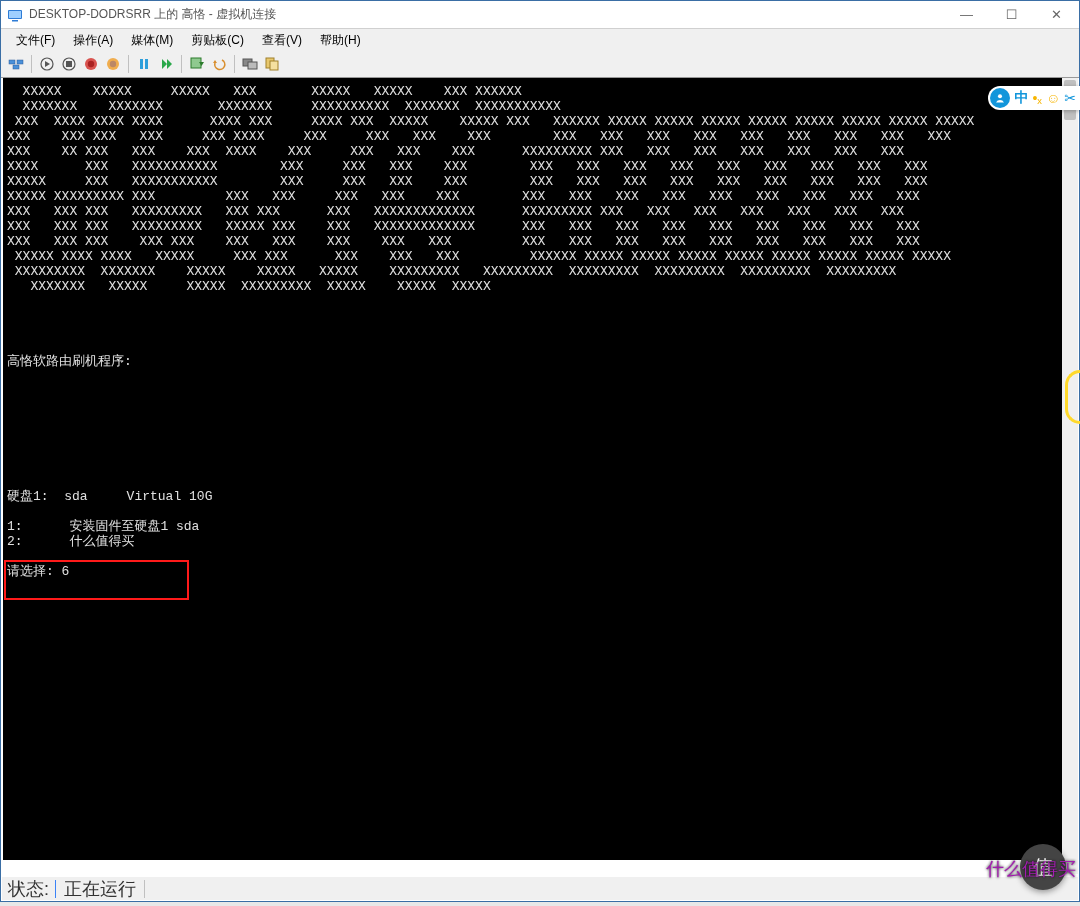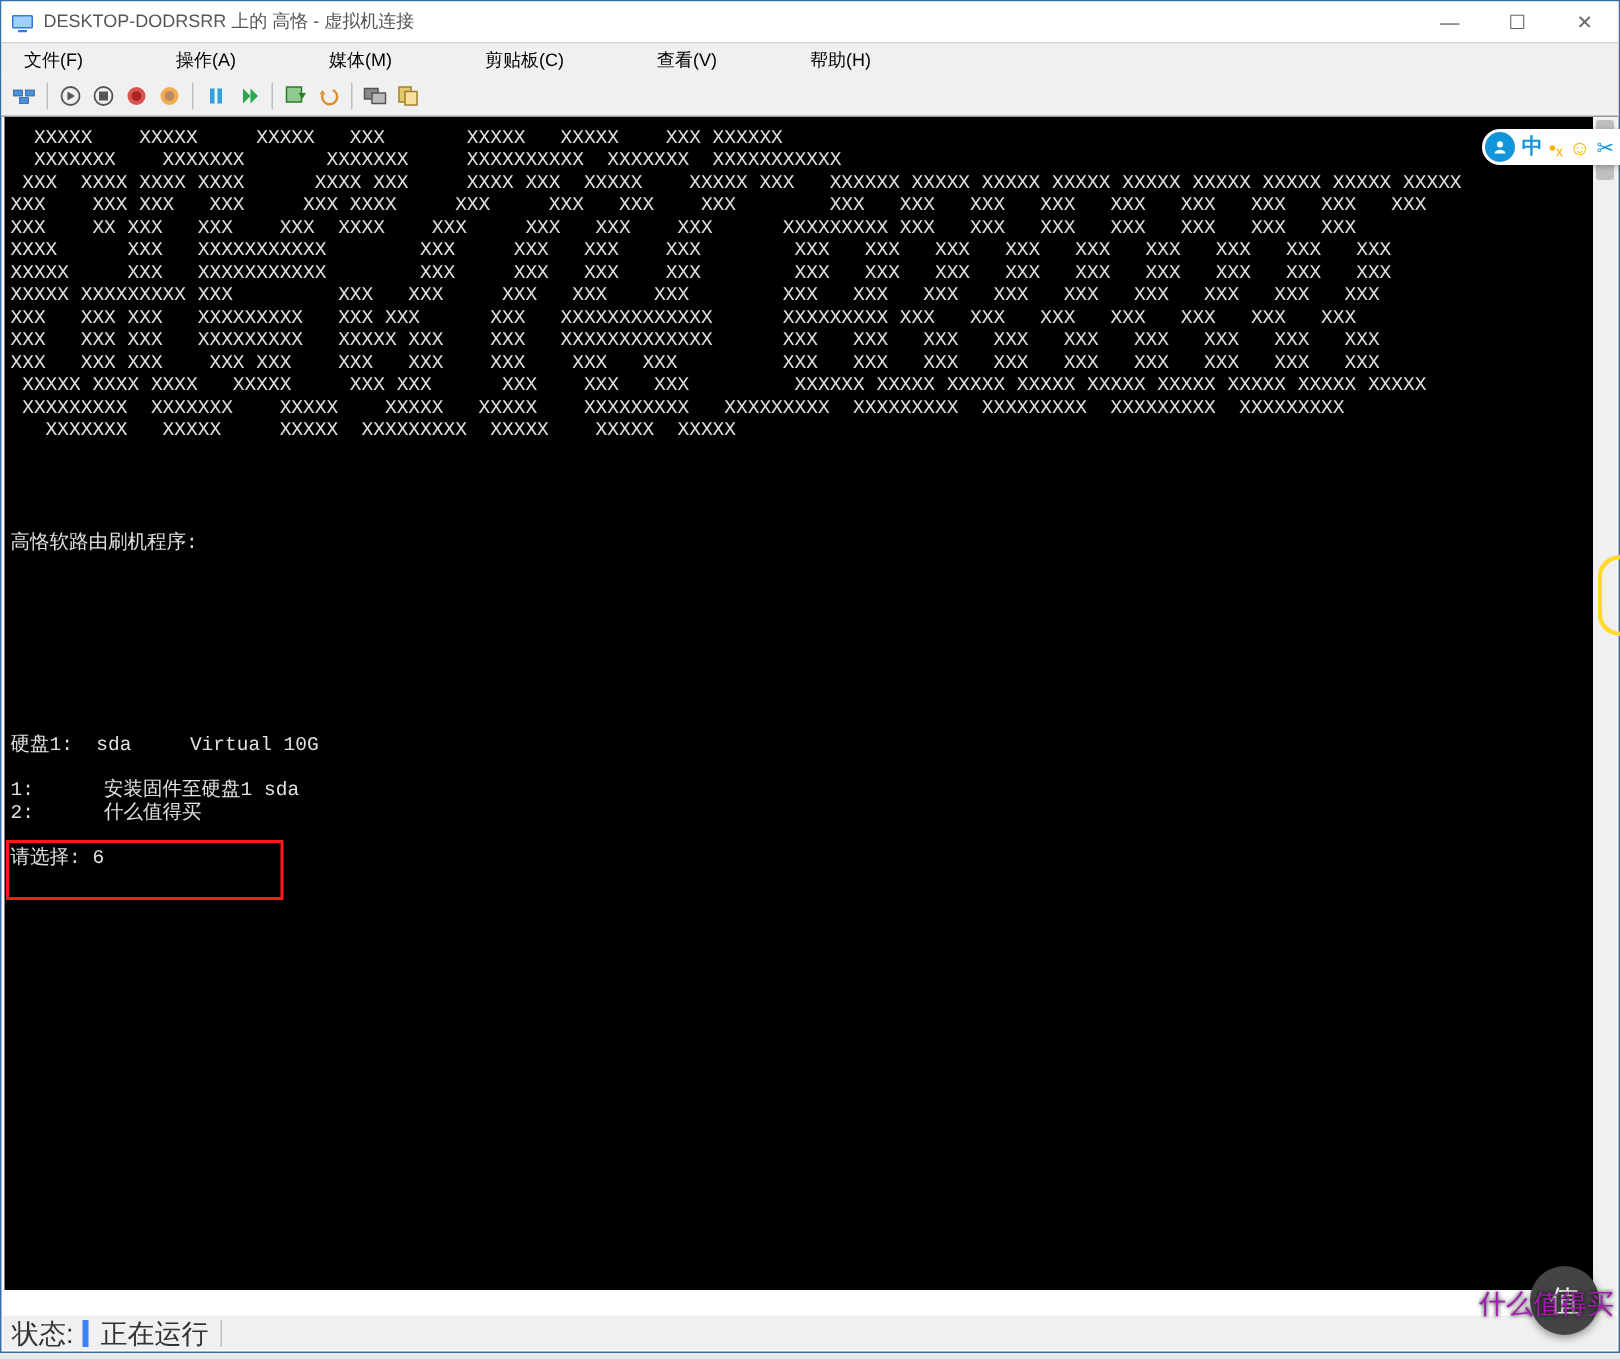--- a/index.html
+++ b/index.html
@@ -3,32 +3,32 @@
 <meta charset="utf-8">
 <style>
   html,body{margin:0;padding:0;width:1080px;height:906px;background:#e8e8e8;font-family:"Microsoft YaHei",SimSun,Arial,sans-serif;overflow:hidden;position:relative;}
   .window{position:absolute;left:0;top:0;width:1078px;height:900px;background:#fff;border:1px solid #3a6ea5;}
   .titlebar{height:27px;background:#fff;display:flex;align-items:center;color:#555;font-size:12px;border-bottom:1px solid #d0d0d0;}
   .title-icon{width:16px;height:16px;margin:0 6px;display:flex;align-items:center;justify-content:center;}
   .title-icon svg{width:16px;height:16px;}
   .title-text{flex:1}
   .win-btns{display:flex;height:100%;}
   .win-btn{width:45px;height:100%;display:flex;align-items:center;justify-content:center;color:#666;font-size:13px;cursor:pointer;}
-  .menubar{height:22px;background:#f0f0f0;display:flex;align-items:center;font-size:12px;color:#000;padding-left:6px;gap:44px;}
+  .menubar{height:22px;background:#f0f0f0;display:flex;align-items:center;font-size:12px;color:#000;padding-left:6px;}
   .menu-item{padding:2px 9px;cursor:pointer;}
   .toolbar{height:26px;background:#f0f0f0;display:flex;align-items:center;padding:0 6px;gap:4px;border-bottom:1px solid #999;}
   .tool-sep{width:1px;height:18px;background:#c0c0c0;margin:0 2px;}
   .tool-btn{width:18px;height:18px;display:flex;align-items:center;justify-content:center;cursor:pointer;border-radius:2px;}
   .tool-btn svg{width:16px;height:16px;}
   .vm-area{position:absolute;left:1px;top:77px;right:1px;bottom:27px;background:#fff;}
   .console{position:absolute;left:1px;top:0;width:1060px;height:782px;background:#000;color:#e0e0e0;font-family:"Consolas","Courier New",monospace;font-size:13px;line-height:15px;white-space:pre;overflow:hidden;padding:6px 0 0 4px;box-sizing:border-box;}
   .highlight-box{position:absolute;border:2px solid #ff1a1a;pointer-events:none;}
   .statusbar{position:absolute;left:1px;right:1px;bottom:1px;height:23px;background:#f0f0f0;display:flex;align-items:center;font-size:18px;color:#333;}
   .status-label{padding:0 6px;}
-  .status-value{border-left:4px solid #3b82f6;border-right:1px solid #c0c0c0;padding:0 8px;height:18px;display:flex;align-items:center;}
+  .status-value{border-left:1px solid #3b82f6;border-right:1px solid #c0c0c0;padding:0 8px;height:18px;display:flex;align-items:center;}
   .side-widget{position:absolute;right:0;top:86px;height:24px;background:#fff;border-radius:12px 0 0 12px;display:flex;align-items:center;padding:0 4px 0 2px;gap:4px;box-shadow:0 1px 4px rgba(0,0,0,.3);}
   .side-widget span{font-size:14px;}
   .sw-blue{width:20px;height:20px;border-radius:50%;background:#1296db;color:#fff;display:flex;align-items:center;justify-content:center;font-size:13px;}
   .sw-cn{color:#1296db;font-weight:bold;}
   .sw-dot{color:#f7b500;}
   .sw-smile{color:#f7b500;}
   .sw-cut{color:#1296db;}
   .corner-badge{position:absolute;right:14px;bottom:16px;width:46px;height:46px;border-radius:50%;background:#444;color:#fff;display:flex;align-items:center;justify-content:center;font-size:20px;box-shadow:0 2px 6px rgba(0,0,0,.4);}
   .corner-text{position:absolute;right:-62px;bottom:25px;color:#a21caf;font-size:18px;transform:translateX(-66px);white-space:nowrap;text-shadow:0 0 3px #000;}
   .yellow-arc{position:absolute;right:0;top:370px;width:12px;height:48px;border:3px solid #ffd92b;border-right:none;border-radius:24px 0 0 24px;}

